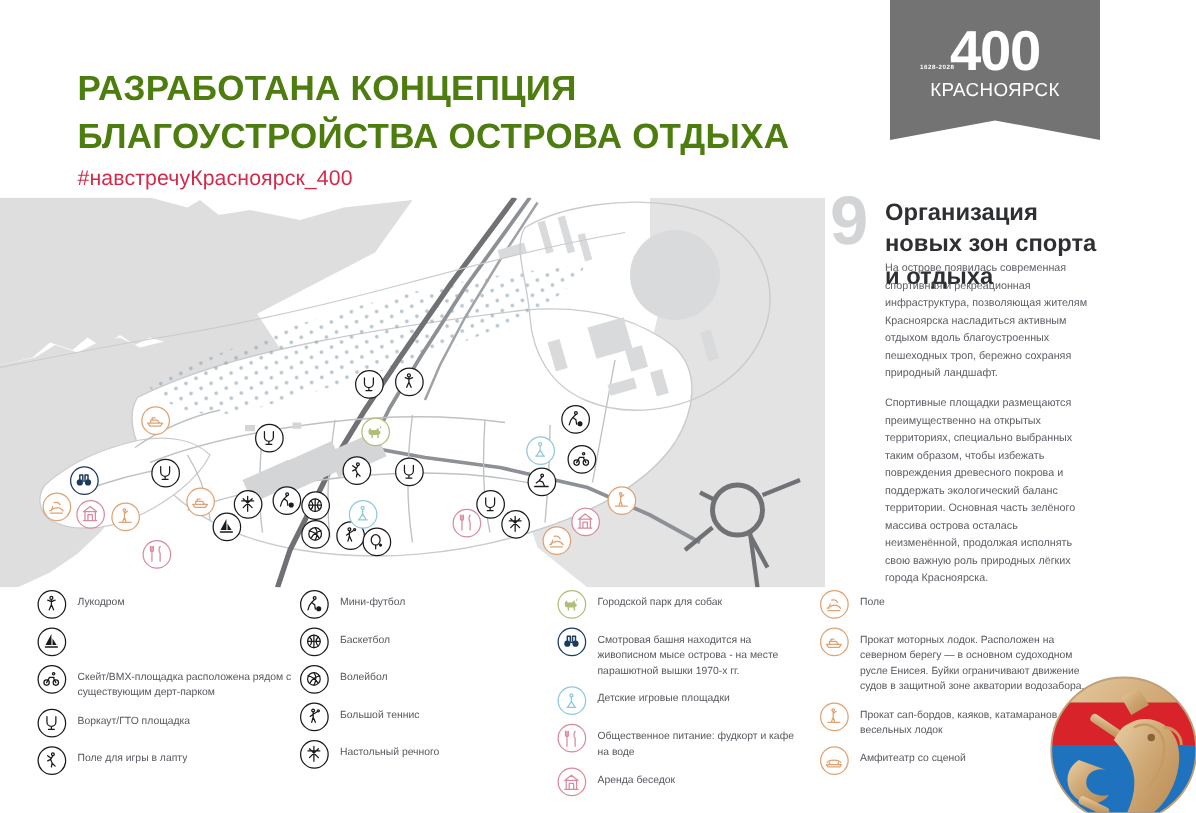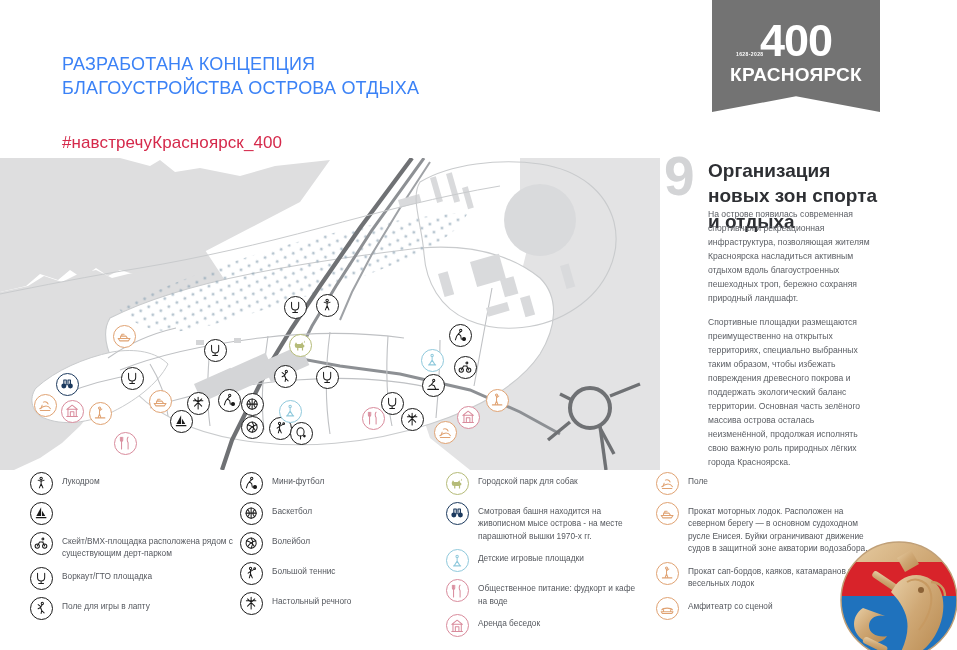--- a/index.html
+++ b/index.html
@@ -24,27 +24,27 @@
     position:absolute;left:0;right:0;top:18px;text-align:center;
     color:#fff;font-size:45px;font-weight:bold;letter-spacing:-1px;
     line-height:1;font-family:"Liberation Sans",sans-serif;
   }
   .logo-years{
     position:absolute;left:24px;top:51px;
     color:#fff;font-size:5px;font-weight:bold;letter-spacing:.4px;
   }
   .logo-city{
     position:absolute;left:0;right:0;top:64px;text-align:center;
-    color:#fff;font-size:19px;font-weight:bold;letter-spacing:.3px;
+    color:#fff;font-size:15px;font-weight:normal;letter-spacing:.3px;
   }
 
   
   .title-block{position:absolute;left:62px;top:52px;z-index:20;}
   .title-line{
-    color:#3b82f6;font-size:18px;font-weight:normal;
+    color:#4d7c0f;font-size:28px;font-weight:bold;
     letter-spacing:.2px;line-height:1.35;white-space:nowrap;
   }
   .hashtag{
     position:absolute;left:62px;top:133px;z-index:20;
     color:#d5294b;font-size:17px;letter-spacing:.1px;white-space:nowrap;
   }
 
   
   .map-wrap{
     position:absolute;left:0;top:158px;width:660px;height:312px;

